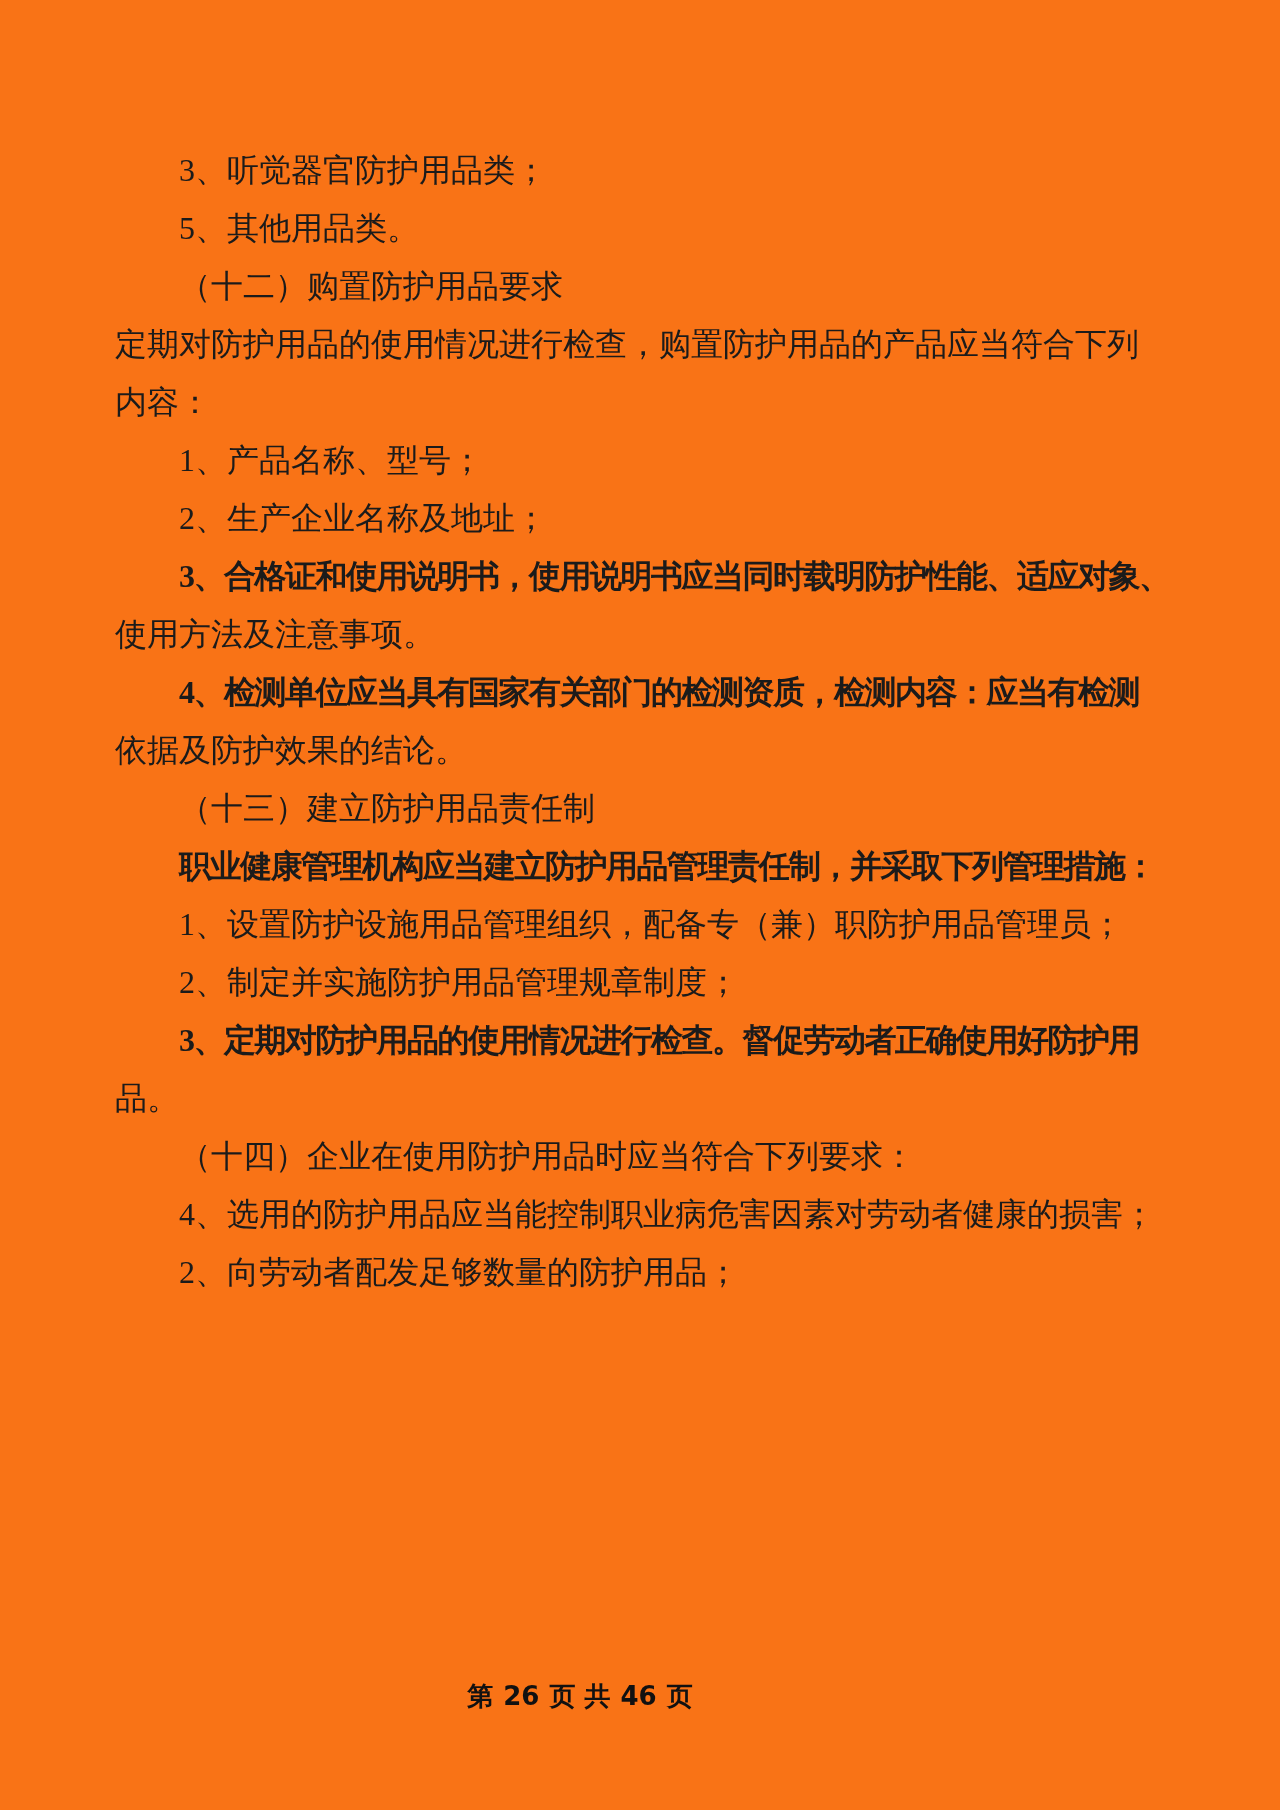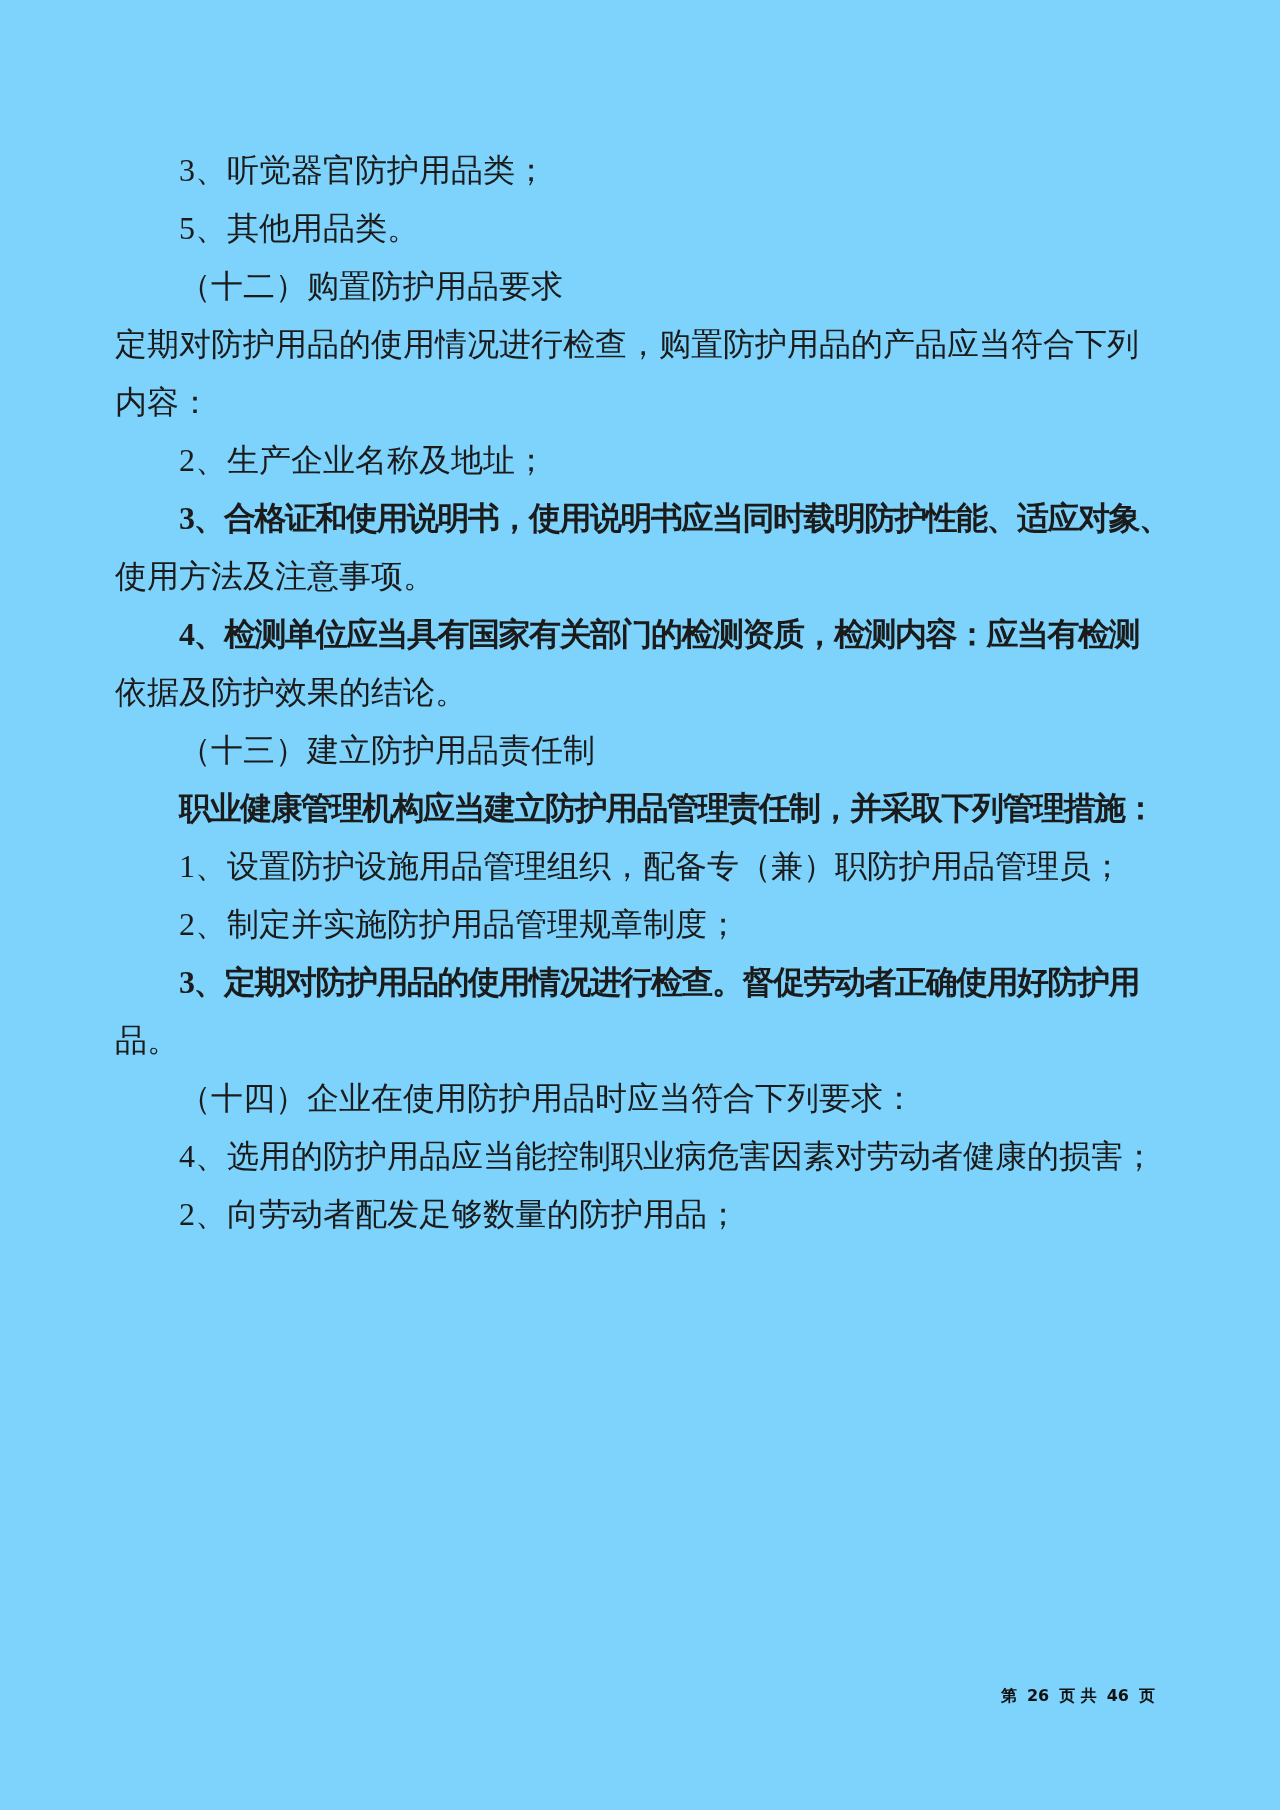--- a/index.html
+++ b/index.html
@@ -4,21 +4,21 @@
 <style>
   html, body {
     margin: 0;
     padding: 0;
     background: #ffffff;
   }
   .page {
     position: relative;
     width: 1280px;
     height: 1810px;
-    background: #7dd3fc;
+    background: #f97316;
     overflow: hidden;
     font-family: "Liberation Serif", "DejaVu Serif", serif;
   }
   .textblock {
     position: absolute;
     left: 115px;
     top: 141px;
     width: 1056px;
     color: #1b1b1b;
     font-size: 32px;
@@ -36,40 +36,41 @@
     letter-spacing: -1.5px;
     font-weight: bold;
   }
   .footer {
     position: absolute;
     top: 1678px;
     left: 0;
     width: 1160px;
     height: 36px;
     line-height: 36px;
-    text-align: right;
+    text-align: center;
     color: #111111;
     font-family: "DejaVu Sans", "Liberation Sans", sans-serif;
     font-weight: bold;
-    font-size: 16px;
+    font-size: 26px;
   }
   .footer span {
     margin: 0 5px;
   }
 </style>
 </head>
 <body>
 
 <div class="page">
   <div class="textblock" id="textblock">
       <div class="line indent">3、听觉器官防护用品类；</div>
       <div class="line indent">5、其他用品类。</div>
       <div class="line indent">（十二）购置防护用品要求</div>
       <div class="line">定期对防护用品的使用情况进行检查，购置防护用品的产品应当符合下列</div>
       <div class="line">内容：</div>
+      <div class="line indent">1、产品名称、型号；</div>
       <div class="line indent">2、生产企业名称及地址；</div>
       <div class="line indent tight">3、合格证和使用说明书，使用说明书应当同时载明防护性能、适应对象、</div>
       <div class="line">使用方法及注意事项。</div>
       <div class="line indent tight">4、检测单位应当具有国家有关部门的检测资质，检测内容：应当有检测</div>
       <div class="line">依据及防护效果的结论。</div>
       <div class="line indent">（十三）建立防护用品责任制</div>
       <div class="line indent tight">职业健康管理机构应当建立防护用品管理责任制，并采取下列管理措施：</div>
       <div class="line indent">1、设置防护设施用品管理组织，配备专（兼）职防护用品管理员；</div>
       <div class="line indent">2、制定并实施防护用品管理规章制度；</div>
       <div class="line indent tight">3、定期对防护用品的使用情况进行检查。督促劳动者正确使用好防护用</div>

